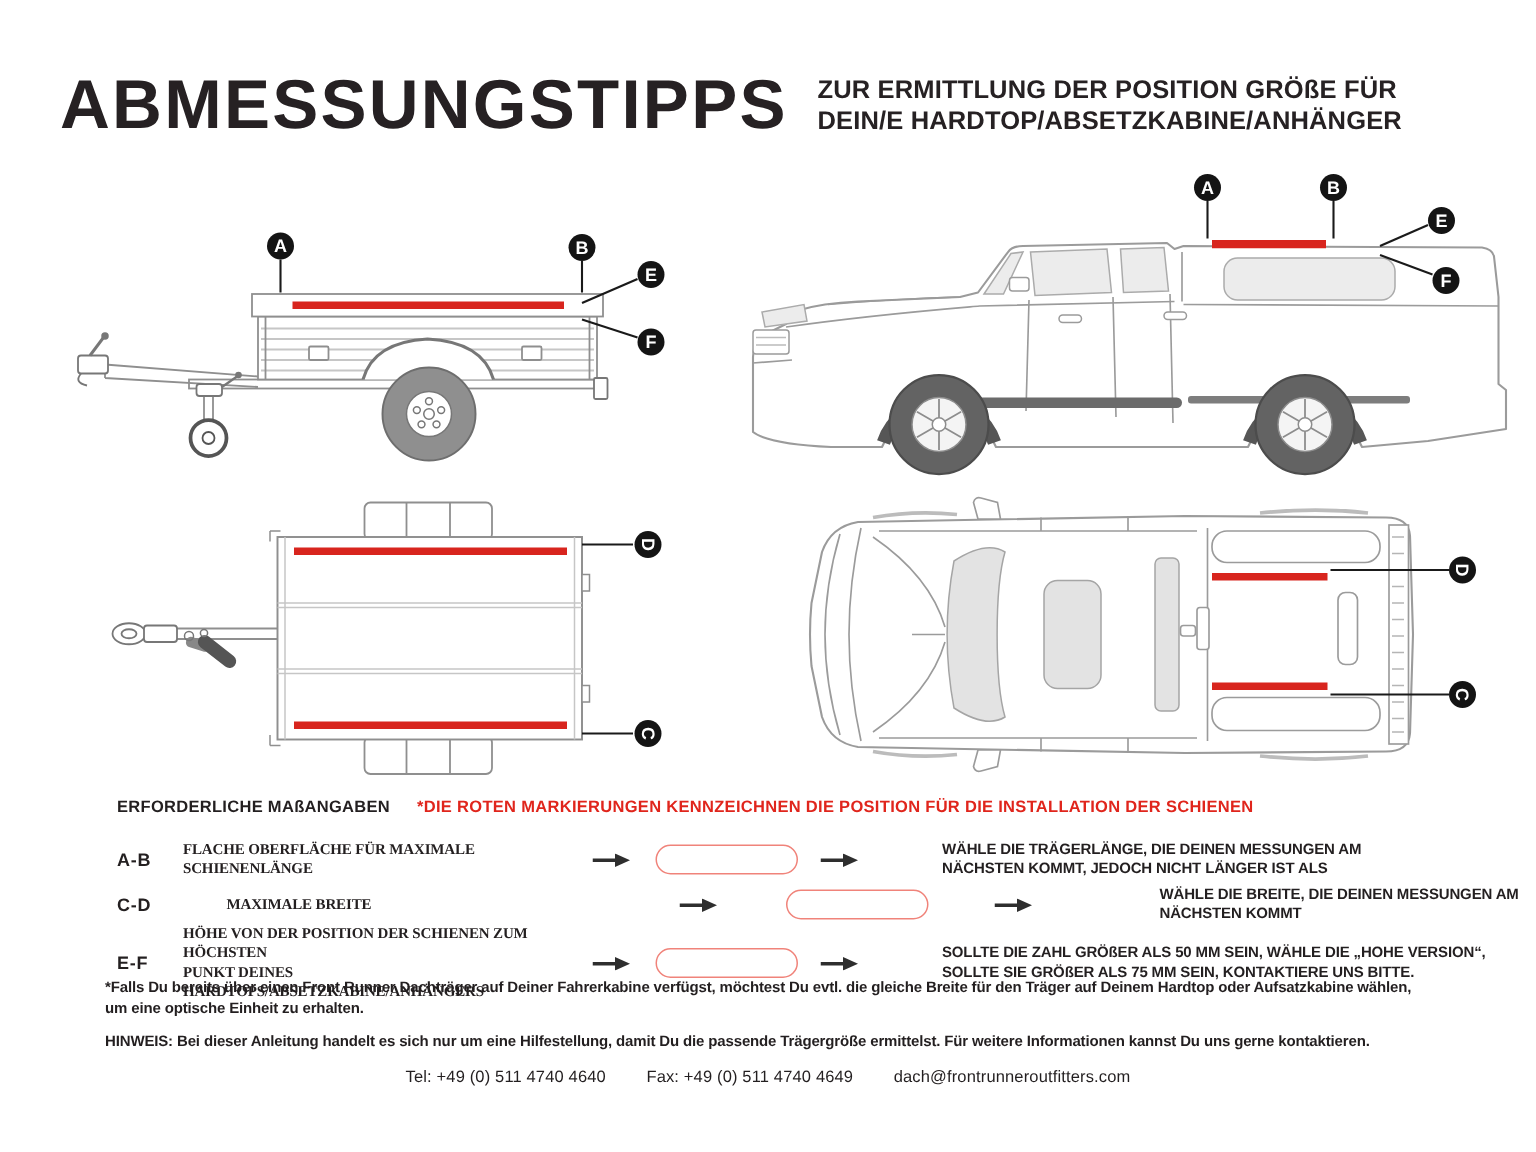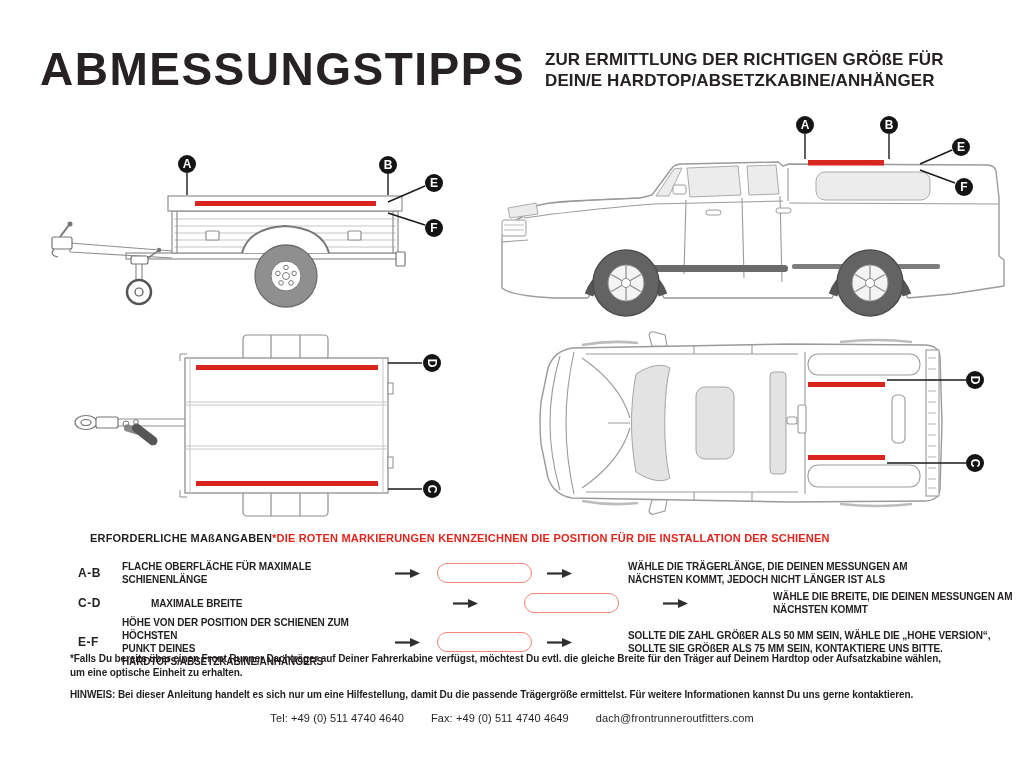--- a/index.html
+++ b/index.html
@@ -8,46 +8,46 @@
   .title{position:absolute;left:40px;top:42px;font-size:46px;font-weight:bold;
          letter-spacing:1.5px;color:#262123;white-space:nowrap;}
   .subtitle{position:absolute;left:545px;top:49px;font-size:17px;font-weight:bold;
             line-height:1.25;white-space:pre-line;letter-spacing:0.1px;color:#262123;}
   .diagram{position:absolute;}
   #diagram-trailer-side{left:30px;top:125px;}
   #diagram-truck-side{left:490px;top:108px;}
   #diagram-trailer-top{left:30px;top:330px;}
   #diagram-truck-top{left:490px;top:330px;}
   svg text.mletter{font-family:"Liberation Sans",sans-serif;font-weight:bold;font-size:12px;fill:#ffffff;}
-  .req-heading{position:absolute;left:90px;top:532px;display:flex;
+  .req-heading{position:absolute;left:78px;top:532px;display:flex;gap:18px;
                font-size:11px;font-weight:bold;letter-spacing:0.2px;}
   .req-heading .red{color:#e0251c;}
   .rows{position:absolute;left:78px;top:556px;width:946px;display:flex;flex-direction:column;}
   .mrow{display:grid;grid-template-columns:44px 273px 42px 95px 96px 1fr;align-items:center;}
   .mrow.r1{height:34px;} .mrow.r2{height:26px;gap:29px;} .mrow.r3{height:36px;}
   .mrow .label{font-size:12px;font-weight:bold;letter-spacing:0.5px;}
-  .mrow .desc{font-size:10px;font-weight:bold;line-height:1.3;white-space:pre-line;letter-spacing:-0.1px;}
+  .mrow .desc{font-size:10px;font-weight:bold;line-height:1.3;white-space:pre-line;letter-spacing:-0.1px;font-family:Liberation Serif, serif;}
   .mrow .result{font-size:10px;font-weight:bold;line-height:1.3;white-space:pre-line;letter-spacing:-0.1px;}
   .arrow{justify-self:start;display:flex;align-items:center;}
   .arrow.a2{margin-left:15px;}
   .oval{width:95px;height:20px;border:1.5px solid #f0837a;border-radius:11px;
         background:#fff;box-sizing:border-box;justify-self:start;}
   .fnote{position:absolute;left:70px;width:916px;font-size:10px;font-weight:bold;
          line-height:1.35;white-space:pre-line;letter-spacing:-0.1px;}
   #fn1{top:652px;} #fn2{top:688px;}
   .footer{position:absolute;left:0;top:712px;width:1024px;display:flex;justify-content:center;
           gap:27px;font-size:11px;font-weight:normal;letter-spacing:0.1px;}
 </style>
 </head>
 <body>
 
 <div class="page">
 
   <div class="title">ABMESSUNGSTIPPS</div>
-  <div class="subtitle">ZUR ERMITTLUNG DER RICHTIGEN GRÖßE FÜR
+  <div class="subtitle">ZUR ERMITTLUNG DER POSITION GRÖßE FÜR
 DEIN/E HARDTOP/ABSETZKABINE/ANHÄNGER</div>
 
   <div class="diagram" id="diagram-trailer-side">
     <svg width="430" height="205" viewBox="0 0 430 205">
 
       <g fill="#fff" stroke="#8f8f8f" stroke-width="1.2">
         <rect x="96" y="128" width="276" height="6"></rect>
         <path d="M142,126 L40,118 M142,133 L40,127 M40,118 L40,127" fill="none"></path>
       </g>
 

